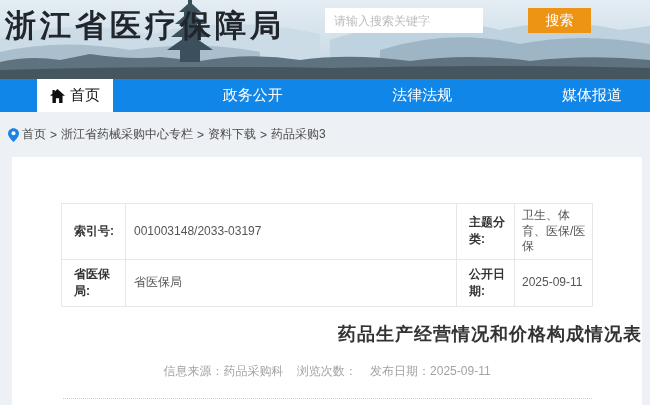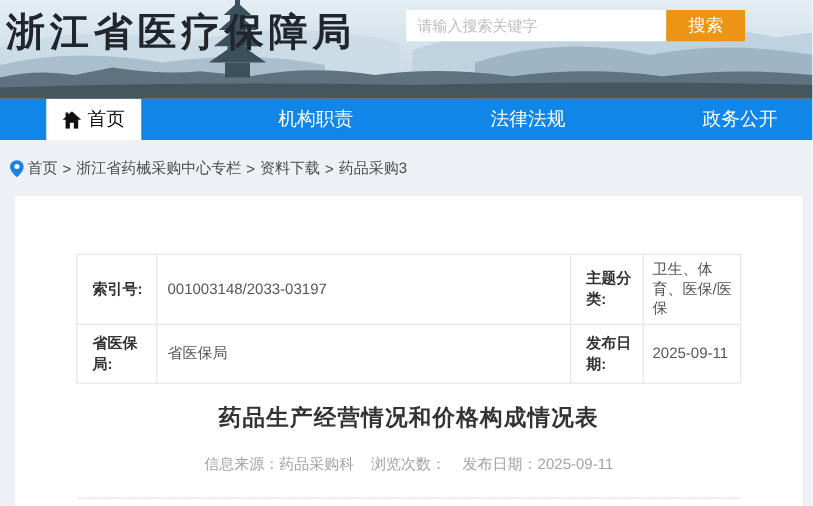--- a/index.html
+++ b/index.html
@@ -5,25 +5,25 @@
   * { margin:0; padding:0; box-sizing:border-box; }
   html,body { width:650px; height:405px; overflow:hidden; }
   body { font-family:"Liberation Sans","DejaVu Sans",sans-serif; background:#edf0f4; position:relative; }
 
   
   .banner { position:relative; width:650px; height:79px; overflow:hidden;padding-left:39px; }
   .banner-art { position:absolute; left:0; top:0; width:100%; height:100%; display:block; }
   .site-title { position:absolute; left:5px; top:5px; font-size:31px; font-weight:bold;
                 color:#20262c; letter-spacing:4px; white-space:nowrap; }
   .search-box { position:absolute; left:325px; top:8px; height:25px; display:flex; }
-  .search-input { width:208px; height:25px; border:none; outline:none; padding:0 9px;
+  .search-input { width:158px; height:25px; border:none; outline:none; padding:0 9px;
                   font-size:12px; color:#333; background:#fff; font-family:inherit; }
   .search-input::placeholder { color:#bdbdbd; }
   .search-btn { width:63px; height:25px; border:none; background:#ee9414; color:#fff;
-                font-size:14px; cursor:pointer; font-family:inherit; }
+                font-size:14px; cursor:pointer; font-family:inherit;margin-left:45px; }
 
   
   .nav { width:650px; height:33px; background:#1186e9; display:flex; align-items:stretch;
          justify-content:space-between; padding:0 28px 0 37px; }
   .nav-item { display:flex; align-items:center; color:#fff; font-size:15px;
               cursor:pointer; white-space:nowrap; }
   .nav-item.active { background:#fff; color:#111; padding:0 13px; gap:5px; }
   .home-ico { display:flex; align-items:center; }
 
   
@@ -40,21 +40,21 @@
   .info-table { margin:46px auto 0 auto; border-collapse:collapse; table-layout:fixed;
                 width:531px; font-size:12px; }
   .info-table td { border:1px solid #e7e7e7; vertical-align:middle; }
   .info-table td.lbl { font-weight:bold; color:#333; padding:6px 4px 6px 12px; }
   .info-table td.val { color:#555; padding:6px 8px; }
   .info-table td.val2 { color:#555; padding:4px 4px 4px 7px; font-size:12px; line-height:1.3; }
   .col-l1 { width:64px; } .col-v1 { width:331px; } .col-l2 { width:58px; } .col-v2 { width:78px; }
   .info-table tr.r1 td { height:36px; }
   .info-table tr.r2 td { height:26px; }
 
-  .article-title { margin-top:15px; text-align:center; font-size:18px; font-weight:bold;
+  .article-title { margin-top:15px; text-align:right; font-size:18px; font-weight:bold;
                    color:#333; letter-spacing:1px; }
   .article-meta { margin-top:17px; text-align:center; font-size:12px; color:#a3a3a3; }
   .article-meta span { margin:0 5px; }
   .divider { width:529px; margin:18px auto 0 auto; border-bottom:1px dotted #cfcfcf; }
 </style>
 </head>
 <body>
 
 <div class="banner">
   <svg class="banner-art" viewBox="0 0 650 79" preserveAspectRatio="none" xmlns="http://www.w3.org/2000/svg">
@@ -94,23 +94,23 @@
 
 <div class="nav">
   <div class="nav-item active">
     <span class="home-ico">
       <svg width="15" height="14" viewBox="0 0 16 15">
           <path d="M8 0 L16 7.2 H13.4 V15 H9.7 V9.8 H6.3 V15 H2.6 V7.2 H0 Z M2.6 1 H5 V3.8 L2.6 5.9 Z" fill="#111"></path>
         </svg>
     </span>
     <span>首页</span>
   </div>
-  <div class="nav-item">机构职责</div>
+  <div class="nav-item">政务公开</div>
   <div class="nav-item">法律法规</div>
-  <div class="nav-item">政务公开</div>
+  <div class="nav-item">媒体报道</div>
 </div>
 
 <div class="breadcrumb-bar">
   <span class="pin-ico">
     <svg width="11" height="14" viewBox="0 0 12 15">
         <path d="M6 0 C2.7 0 0 2.6 0 5.8 C0 10 6 15 6 15 C6 15 12 10 12 5.8 C12 2.6 9.3 0 6 0 Z" fill="#1b82e8"></path>
         <circle cx="6" cy="5.6" r="2.2" fill="#ffffff"></circle>
       </svg>
   </span>
   <span class="crumb">首页</span>
@@ -134,21 +134,21 @@
     <tbody>
         <tr class="r1">
       <td class="lbl">索引号:</td>
       <td class="val">001003148/2033-03197</td>
       <td class="lbl">主题分类:</td>
       <td class="val2">卫生、体育、医保/医保</td>
     </tr>
     <tr class="r2">
       <td class="lbl">省医保局:</td>
       <td class="val">省医保局</td>
-      <td class="lbl">发布日期:</td>
+      <td class="lbl">公开日期:</td>
       <td class="val2">2025-09-11</td>
     </tr>
   </tbody>
     </table>
 
   <div class="article-title">药品生产经营情况和价格构成情况表</div>
 
   <div class="article-meta">
     <span>信息来源：药品采购科</span>
     <span>浏览次数：</span>

